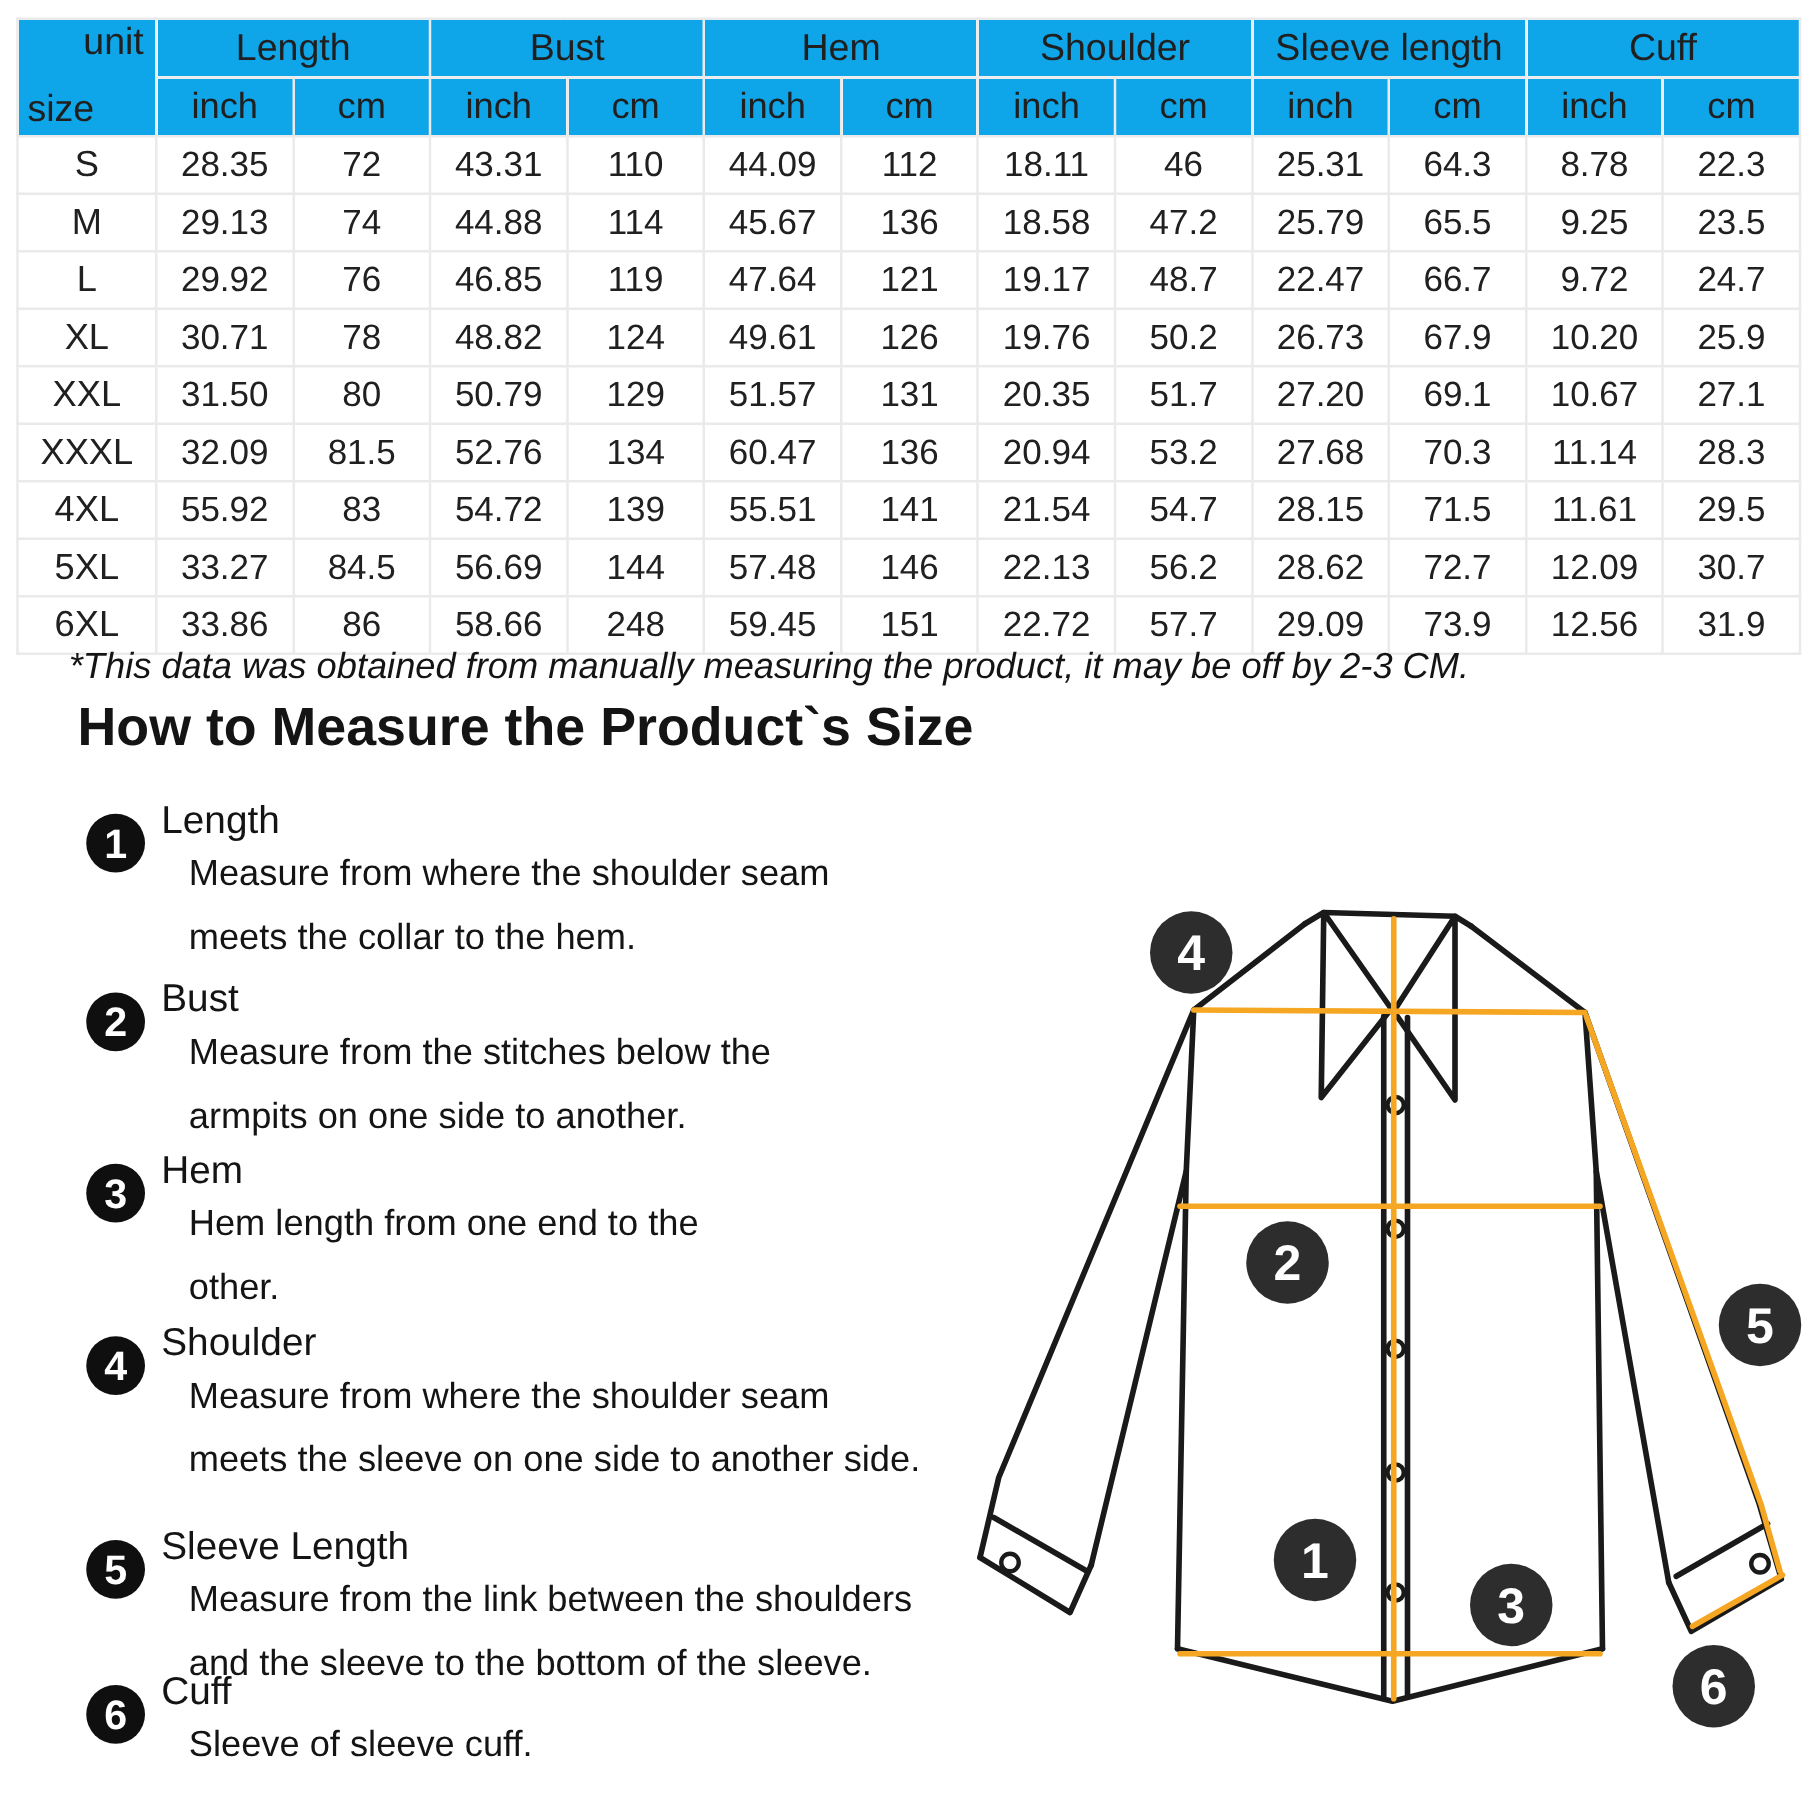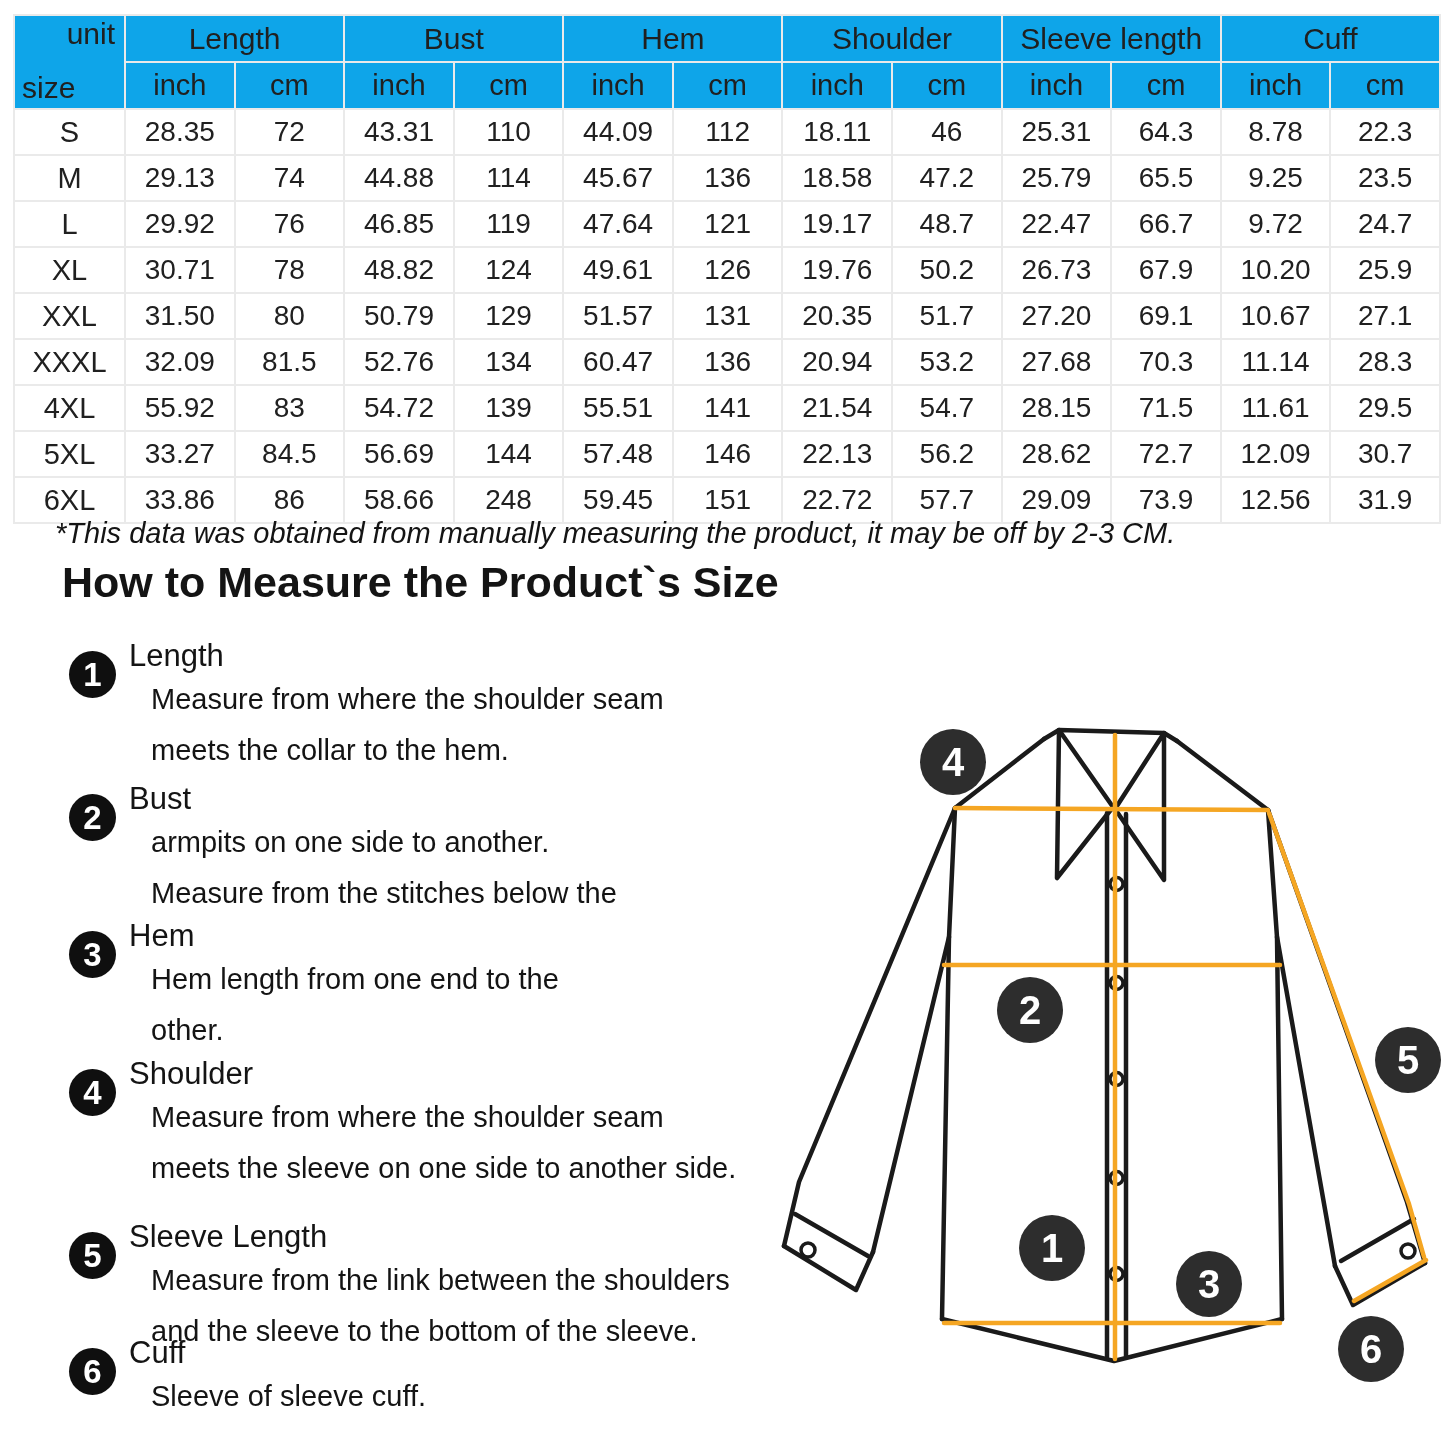--- a/index.html
+++ b/index.html
@@ -231,22 +231,22 @@
         <div>
           <div class="instr-title">Length</div>
           <div class="desc-line">Measure from where the shoulder seam</div>
           <div class="desc-line">meets the collar to the hem.</div>
         </div>
       </div>
       <div class="instr-item" style="top: 781px;">
         <div class="num-badge">2</div>
         <div>
           <div class="instr-title">Bust</div>
+          <div class="desc-line">Measure from the stitches below the</div>
           <div class="desc-line">armpits on one side to another.</div>
-          <div class="desc-line">Measure from the stitches below the</div>
         </div>
       </div>
       <div class="instr-item" style="top: 918px;">
         <div class="num-badge">3</div>
         <div>
           <div class="instr-title">Hem</div>
           <div class="desc-line">Hem length from one end to the</div>
           <div class="desc-line">other.</div>
         </div>
       </div>

